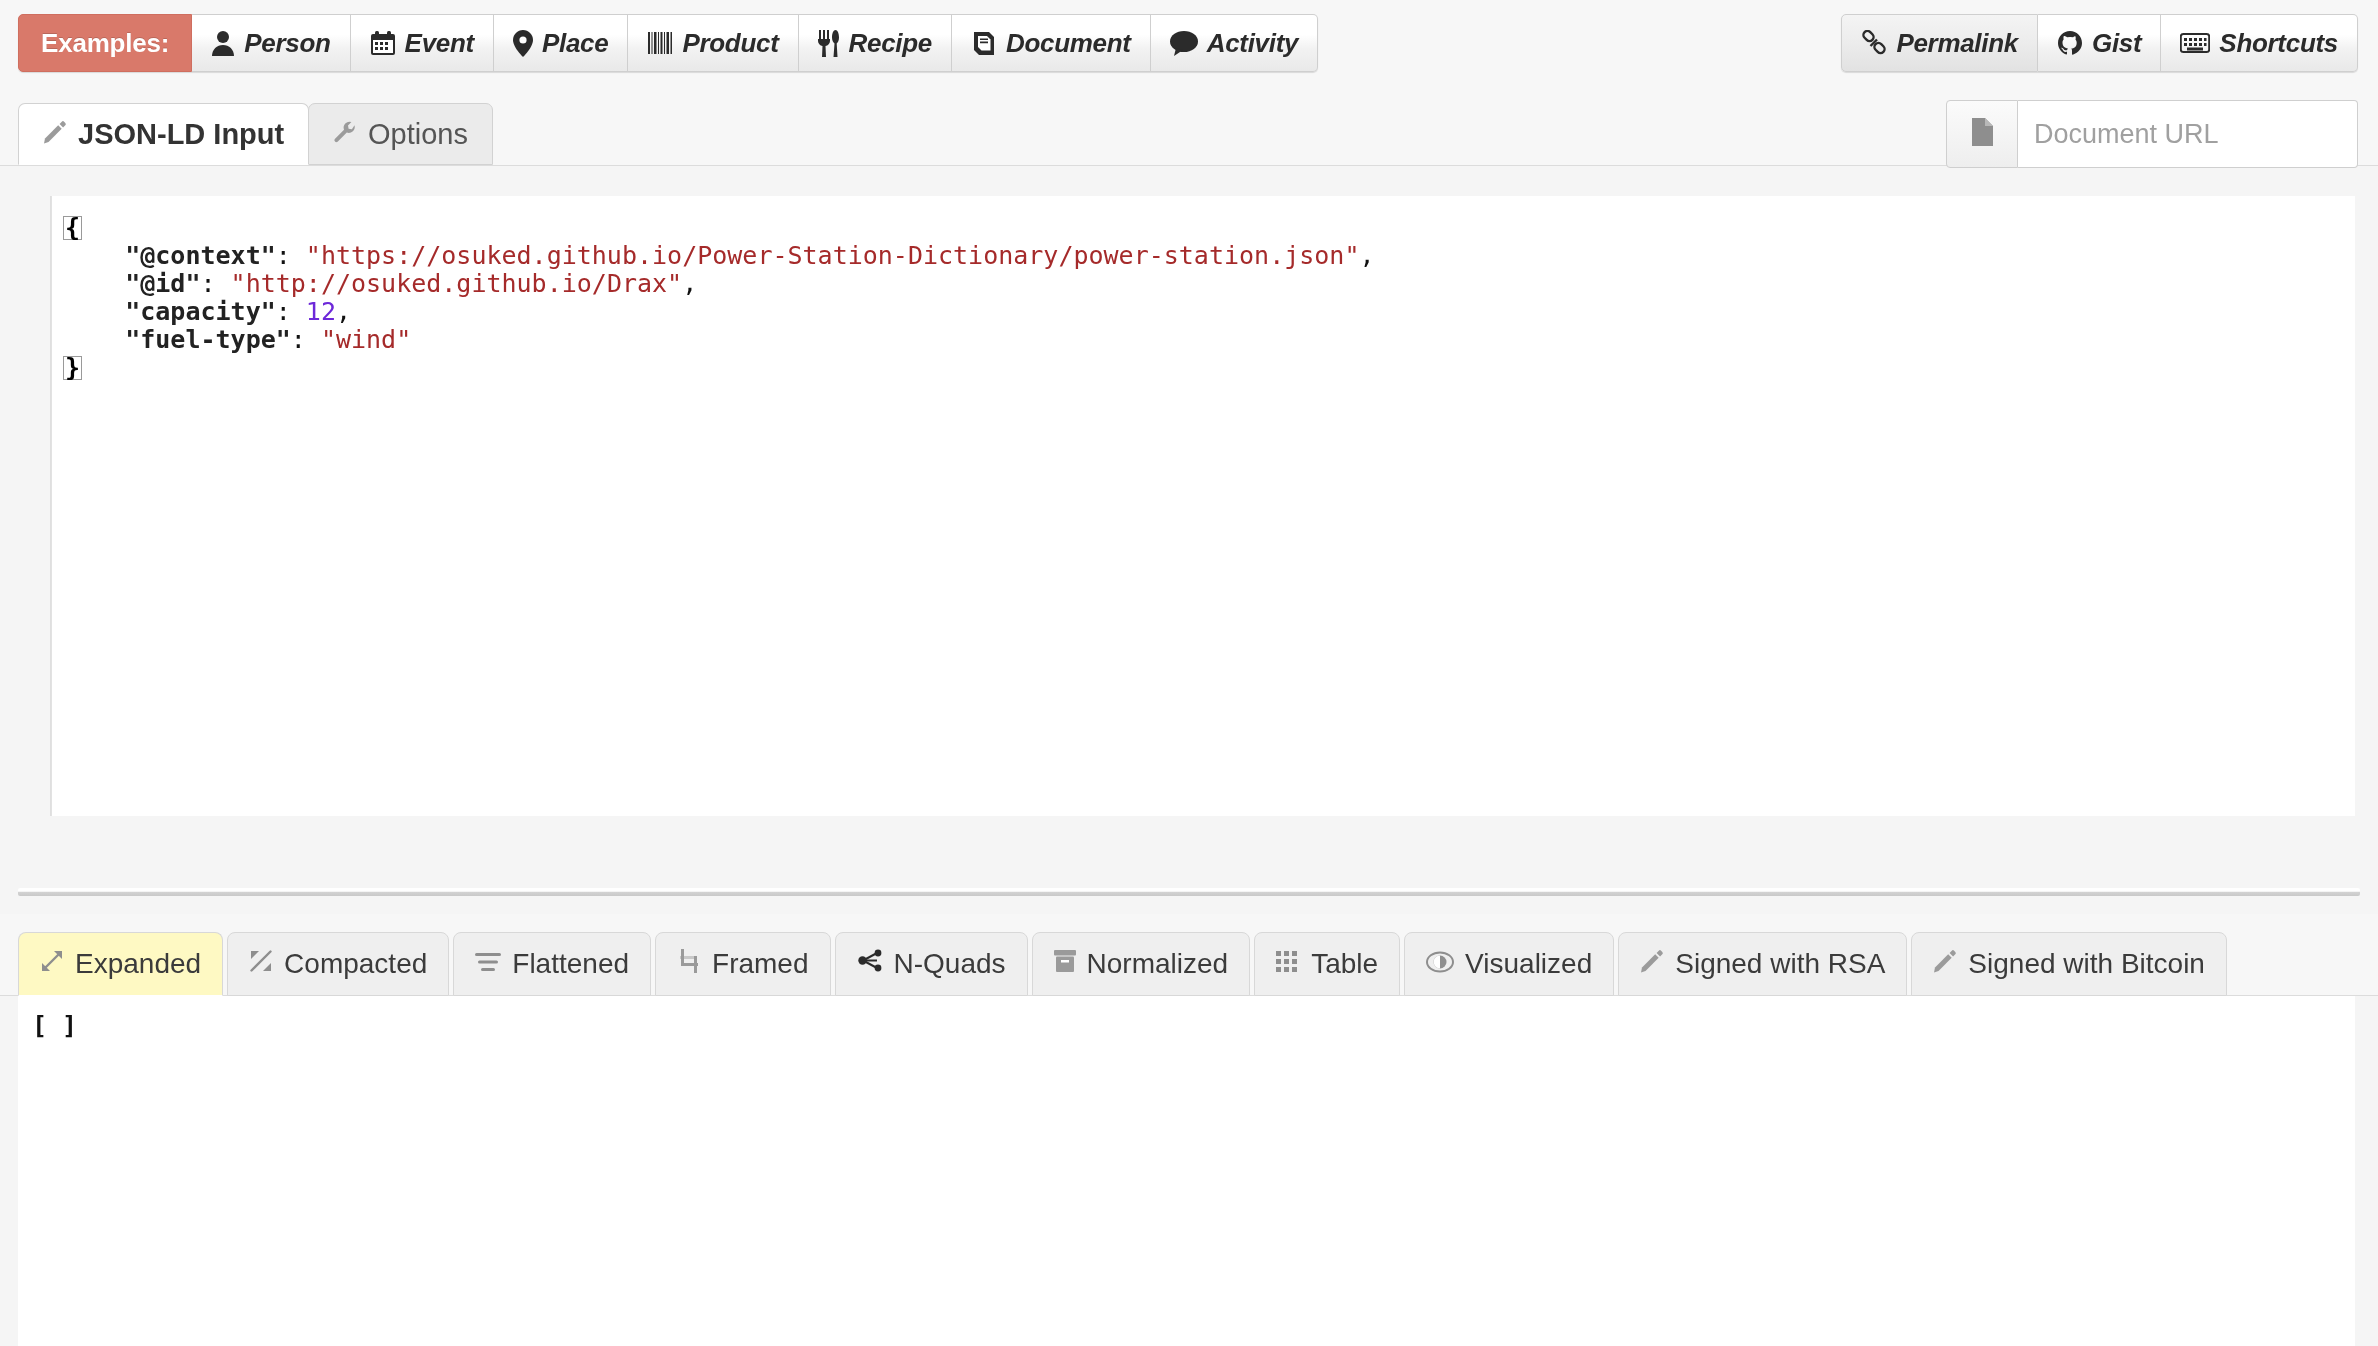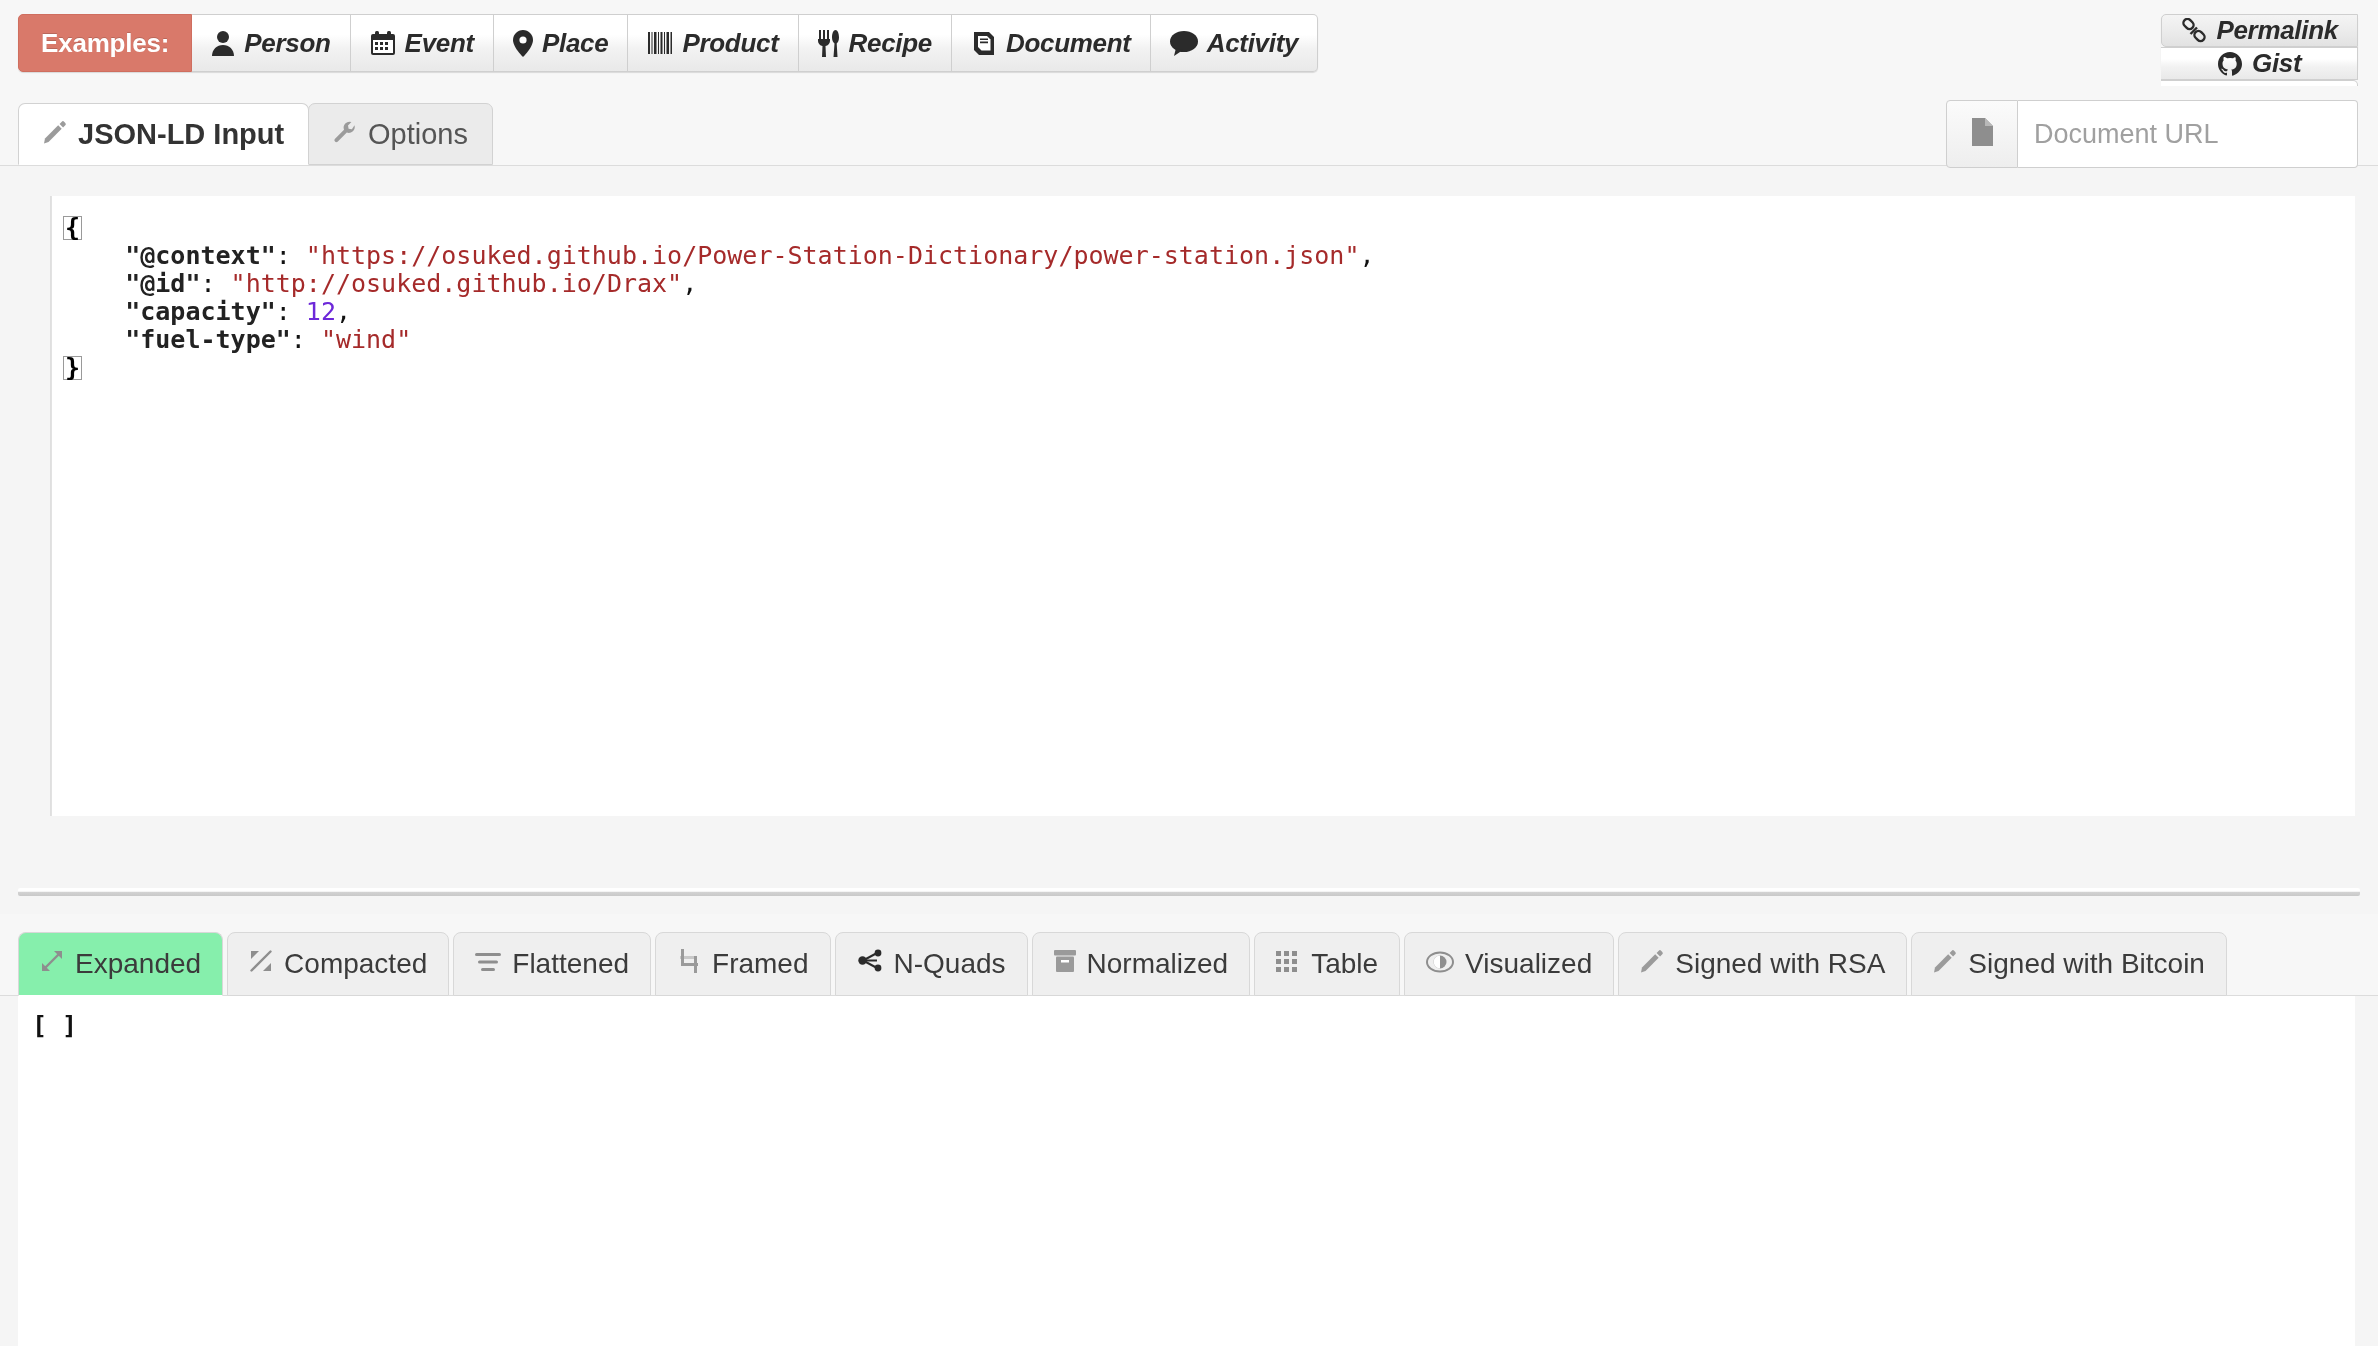--- a/index.html
+++ b/index.html
@@ -55,21 +55,20 @@
   }
   .btn:last-child { border-radius: 0 5px 5px 0; text-align: center; }
   .btn .ic { display: inline-flex; align-items: center; }
   .btn .ic svg { display: block; }
 
   .right-group {
     position: absolute; right: 20px; top: 14px;
     display: flex; align-items: stretch; height: 58px;
     box-shadow: 0 1px 1px rgba(0,0,0,.12);
     border-radius: 5px;
-    flex-direction: column;
   }
   .right-group .btn:first-child {
     border-left: 1px solid #cfcfcf;
     border-radius: 5px 0 0 5px;
     background: linear-gradient(to bottom, #f4f4f4 0%, #ececec 50%, #e2e2e2 100%);
   }
 
   
   .tabbar {
     position: absolute; left: 0; top: 86px; width: 2378px; height: 80px;
@@ -185,21 +184,21 @@
     font-size: 28px;
     border: 1px solid #d8d8d8;
     border-radius: 8px 8px 0 0;
     background: #efefef;
     color: #3b3b3b;
     cursor: pointer;
     white-space: nowrap;
     position: relative;
   }
   .otab.active {
-    background: #86efac;
+    background: #fef9c3;
     border-bottom-color: #ffffff;
     z-index: 3;
   }
 
   
   .output {
     position: absolute; left: 18px; top: 996px;
     width: 2337px; height: 350px;
     background: #ffffff;
   }

